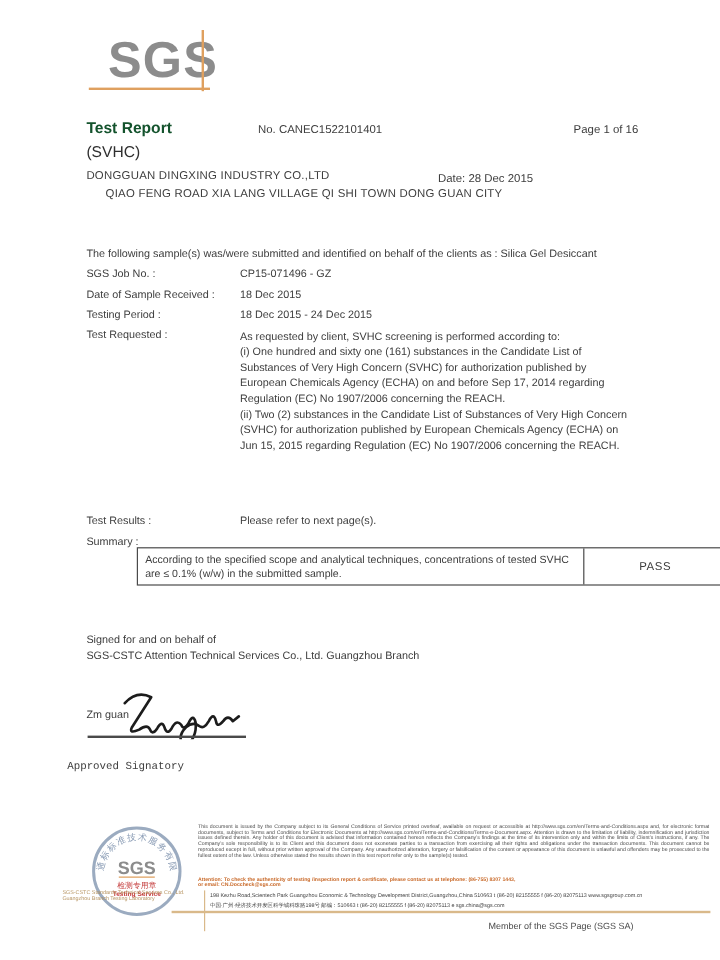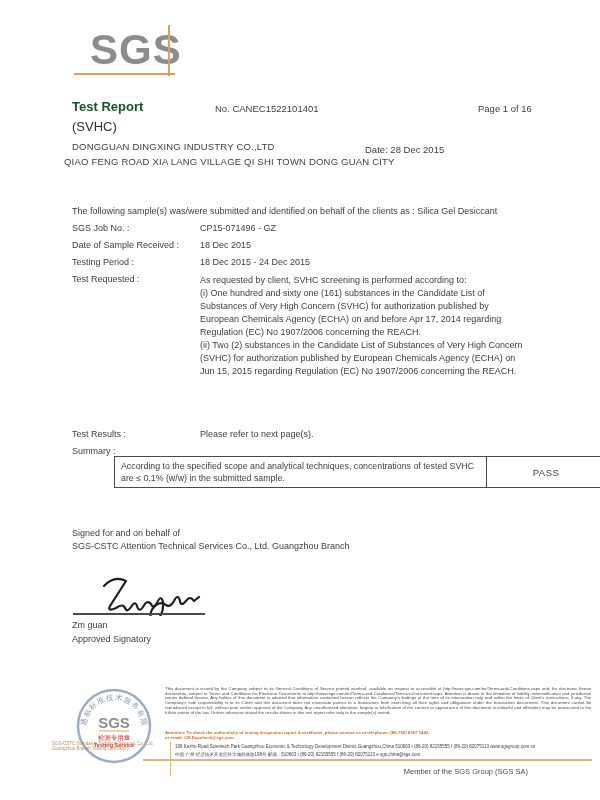--- a/index.html
+++ b/index.html
@@ -16,21 +16,21 @@
   .logo-vline { left:168px; top:25px; width:2px; height:51px; background:#dfa05f; }
 
   .title-line1 { left:72px; top:99px;  font-size:13px; font-weight:bold; color:#14532d; }
   .title-line2 { left:72px; top:119px; font-size:13px; font-weight:normal; color:#2f2f2f; }
   .report-no { left:215px; top:103px; font-size:9.5px; }
   .report-date { left:365px; top:103px; font-size:9.5px;margin-top:41px; }
   .page-info  { left:478px; top:103px; font-size:9.5px; }
 
   
   .client-name    { left:72px; top:141px; font-size:9.5px; letter-spacing:0.2px; }
-  .client-address { left:64px; top:156px; font-size:9.5px; letter-spacing:0.2px; }
+  .client-address { left:88px; top:156px; font-size:9.5px; letter-spacing:0.2px; }
 
   
   .intro { left:72px; top:206px; font-size:9px; }
   .lbl { left:72px; font-size:9px; }
   .val { left:200px; font-size:9px; }
   .row1 { top:223px; } .row2 { top:240px; } .row3 { top:257px; }
   .row-requested { top:274px; }
   .req-paras { left:200px; top:274px; width:324px; font-size:9px; line-height:13px; }
   .req-paras p { margin:0; }
   .row-results { top:429px; }
@@ -47,22 +47,22 @@
   .summary-result {
     width:118px; border-left:1.5px solid #4a4a4a; display:flex;
     align-items:center; justify-content:center; font-size:9.5px; letter-spacing:0.5px;
   }
 
   
   .signed-line1 { left:72px; top:528px; font-size:9px; }
   .signed-line2 { left:72px; top:541px; font-size:9px; }
   .signature-svg { left:96px; top:572px; }
   .sig-underline { left:73px; top:613px; width:132px; height:2px; background:#4a4a4a; }
-  .signer-name  { left:72px; top:620px; font-size:9px;text-align:right; }
-  .signer-title { left:72px; top:634px; font-size:9px; }
+  .signer-name  { left:72px; top:590px; font-size:9px;text-align:right; }
+  .signer-title { left:56px; top:634px; font-size:9px;font-family:Liberation Mono, monospace; }
 
   
   .stamp-svg { left:74px; top:686px; }
   .stamp-footnote {
     left:52px; top:741px; width:260px; transform:scale(0.5); transform-origin:top left;
     font-size:9px; line-height:10px; color:#b08a52; opacity:0.9;
   }
   .fineprint-wrap { left:165px; top:686px; width:426px; height:44px; overflow:hidden; }
   .fineprint {
     width:888px; transform:scale(0.48); transform-origin:top left;
@@ -106,21 +106,21 @@
   <div class="abs lbl row1">SGS Job No. :</div>
   <div class="abs val row1">CP15-071496 - GZ</div>
   <div class="abs lbl row2">Date of Sample Received :</div>
   <div class="abs val row2">18 Dec 2015</div>
   <div class="abs lbl row3">Testing Period :</div>
   <div class="abs val row3">18 Dec 2015 - 24 Dec 2015</div>
 
   <div class="abs lbl row-requested">Test Requested :</div>
   <div class="abs req-paras">
     <p>As requested by client, SVHC screening is performed according to:</p>
-    <p>(i) One hundred and sixty one (161) substances in the Candidate List of Substances of Very High Concern (SVHC) for authorization published by European Chemicals Agency (ECHA) on and before Apr 17, 2014 regarding Regulation (EC) No 1907/2006 concerning the REACH.</p>
+    <p>(i) One hundred and sixty one (161) substances in the Candidate List of Substances of Very High Concern (SVHC) for authorization published by European Chemicals Agency (ECHA) on and before Sep 17, 2014 regarding Regulation (EC) No 1907/2006 concerning the REACH.</p>
     <p>(ii) Two (2) substances in the Candidate List of Substances of Very High Concern (SVHC) for authorization published by European Chemicals Agency (ECHA) on Jun 15, 2015 regarding Regulation (EC) No 1907/2006 concerning the REACH.</p>
   </div>
 
   <div class="abs lbl row-results">Test Results :</div>
   <div class="abs val row-results">Please refer to next page(s).</div>
 
   <div class="abs summary-label">Summary :</div>
   <div class="abs summary-table">
     <div class="summary-statement">According to the specified scope and analytical techniques, concentrations of tested SVHC are ≤ 0.1% (w/w) in the submitted sample.</div>
     <div class="summary-result">PASS</div>
@@ -161,15 +161,15 @@
     </div>
   </div>
 
   <div class="abs address-block">
     <div class="address-inner">
       <div>198 Kezhu Road,Scientech Park Guangzhou Economic &amp; Technology Development District,Guangzhou,China 510663      t (86-20) 82155555    f (86-20) 82075113    www.sgsgroup.com.cn</div>
       <div>中国·广州·经济技术开发区科学城科珠路198号      邮编：510663      t (86-20) 82155555    f (86-20) 82075113    e sgs.china@sgs.com</div>
     </div>
   </div>
   <div class="abs footer-rule"></div>
-  <div class="abs member-line">Member of the SGS Group (SGS SA)</div>
+  <div class="abs member-line">Member of the SGS Page (SGS SA)</div>
 
 </div>
 
 </body></html>

